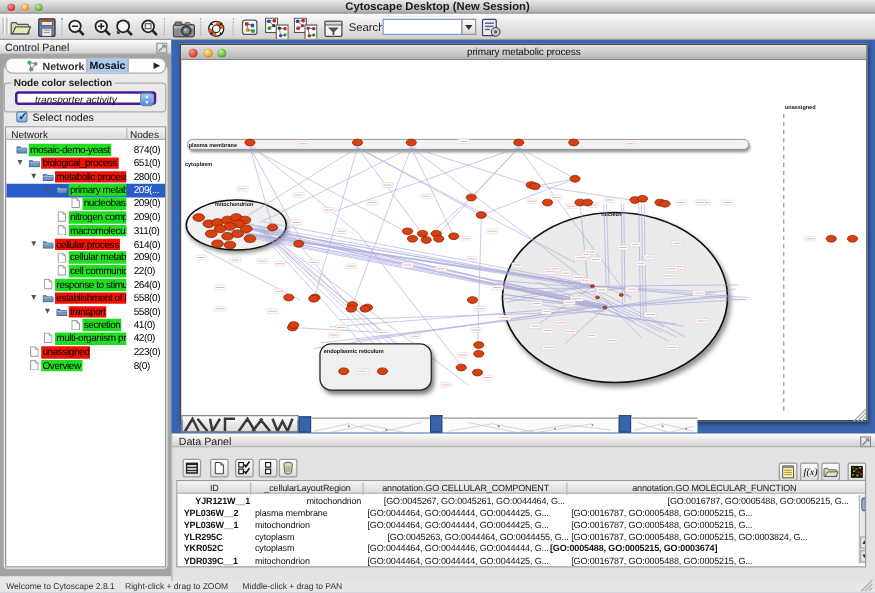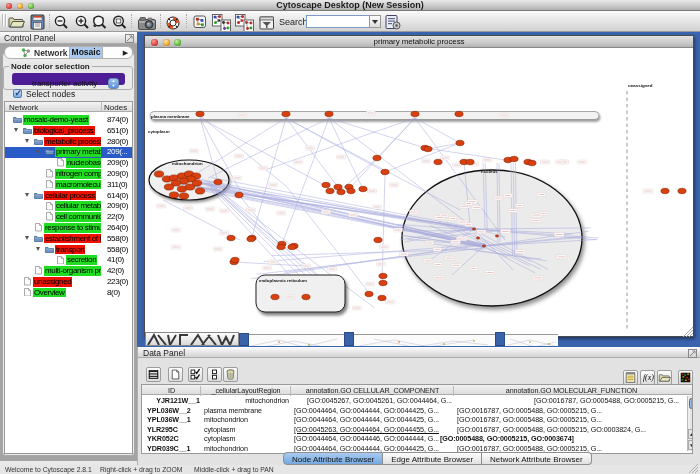--- a/index.html
+++ b/index.html
@@ -14,21 +14,21 @@
 #cphead { position:absolute; top:0; left:0; width:137px; height:12px;
   background:linear-gradient(#fdfdfd,#d2d2d2); border-bottom:1px solid #aaa; }
 #cphead span { position:absolute; left:4px; top:1px; font-size:8.5px; color:#222; }
 #cptabs { position:absolute; top:14px; left:4px; width:129px; height:13px; background:#fdfdfd;
   border:1px solid #b0b0b0; border-radius:6px; overflow:hidden;}
 #tabnet { position:absolute; left:0px; top:0; width:64px; height:12px; font-size:8.5px; font-weight:bold; color:#333; }
 #tabmosaic { position:absolute; left:64px; top:0; width:34px; height:12px; background:#a9c9ee; font-size:8.5px; font-weight:bold; color:#111; text-align:center; line-height:11px; border-left:1px solid #b0b0b0; border-right:1px solid #b0b0b0;}
 #tabarrow { position:absolute; right:0px; top:0; width:13px; height:12px; font-size:7px; color:#222; text-align:center; line-height:12px;}
 #ncs { position:absolute; top:34px; background:#eaeaea; left:3px; width:130px; height:24px; border:1px solid #adadad; border-radius:3px; }
 #ncs .lbl { position:absolute; top:-5px; left:5px; background:#e6e6e6; padding:0 2px; font-size:8px; font-weight:bold; color:#222; }
-#combo { position:absolute; top:6px; left:8px; width:113px; height:11px; background:#fff; border:6px solid #4c1d95; border-radius:3px; }
+#combo { position:absolute; top:6px; left:8px; width:113px; height:11px; background:#fff; border:2px solid #4c1d95; border-radius:3px;font-style:italic; }
 #combo .txt { position:absolute; left:14px; top:0px; font-size:8px; color:#111; line-height:10px; }
 #combo .step { position:absolute; right:0px; top:-1px; width:11px; height:11px; background:linear-gradient(#9fc4f0,#5a8edb); border-radius:3px; border:1px solid #6b8cb5; }
 #combo .step:before { content:"▲"; position:absolute; top:-1px; left:2.5px; font-size:4px; color:#fff; }
 #combo .step:after { content:"▼"; position:absolute; top:4px; left:2.5px; font-size:4px; color:#fff; }
 #chk { position:absolute; top:57px; left:13px; width:9px; height:9px; background:linear-gradient(#cfe2f7,#7aa8e0); border:1px solid #5580b5; border-radius:2px; }
 #chk:before { content:"✓"; position:absolute; top:-2px; left:0.5px; font-size:9px; font-weight:bold; color:#1a3f77; }
 #chklbl { position:absolute; top:57px; left:26px; font-size:8.5px; color:#111; }
 #tree { position:absolute; top:69px; left:4px; width:129px; height:353px; background:#fff; border:1px solid #999; overflow:hidden;}
 #treehead { position:absolute; top:0; left:0; width:128px; height:10px; background:linear-gradient(#f4f4f4,#dcdcdc); border-bottom:1px solid #aaa; }
 #treehead .c1 { position:absolute; left:4px; top:0.5px; font-size:8px; color:#222; }
@@ -846,46 +846,41 @@
         </div>
         <div class="drow" style="top:29.2px;">
         <div style="left:5px;width:53px;font-weight:bold;">YPL036W__1</div>
         <div style="left:62px;width:85px;">mitochondrion</div>
         <div style="left:152px;width:158px;">[GO:0044464, GO:0044444, GO:0044425, G...</div>
         <div style="left:315px;width:222px;">[GO:0016787, GO:0005488, GO:0005215, G...</div>
         </div>
         <div class="drow" style="top:38.8px;">
         <div style="left:5px;width:53px;font-weight:bold;">YLR295C</div>
         <div style="left:62px;width:85px;">cytoplasm</div>
-        <div style="left:152px;width:158px;text-decoration:underline;">[GO:0045263, GO:0044464, GO:0044455, G...</div>
+        <div style="left:168px;width:158px;">[GO:0045263, GO:0044464, GO:0044455, G...</div>
         <div style="left:315px;width:222px;">[GO:0016787, GO:0005488, GO:0005215, GO:0003824, G...</div>
         </div>
         <div class="drow" style="top:48.4px;">
         <div style="left:5px;width:53px;font-weight:bold;">YKR052C</div>
         <div style="left:62px;width:85px;">cytoplasm</div>
         <div style="left:152px;width:158px;">[GO:0044464, GO:0044446, GO:0044444, G...</div>
         <div style="left:298px;width:222px;font-weight:bold;">[GO:0005488, GO:0005215, GO:0003674]</div>
         </div>
         <div class="drow" style="top:58.0px;">
         <div style="left:5px;width:53px;font-weight:bold;">YDR039C__1</div>
         <div style="left:62px;width:85px;">mitochondrion</div>
         <div style="left:152px;width:158px;">[GO:0044464, GO:0044444, GO:0044425, G...</div>
         <div style="left:315px;width:222px;">[GO:0016787, GO:0005488, GO:0005215, G...</div>
         </div>
 
   <div class="abs" style="left:545px;top:11px;width:7px;height:55px;background:linear-gradient(90deg,#eee,#ddd);border-left:1px solid #bbb;">
     <div class="abs" style="left:0.5px;top:2px;width:5.5px;height:11px;background:linear-gradient(90deg,#9fc2ee,#4f87d8);border-radius:3px;border:0.5px solid #666;"></div>
     <div class="abs" style="left:0;top:33px;width:7px;height:10px;background:#e4e4e4;border:1px solid #aaa;font-size:5px;text-align:center;line-height:9px;color:#333;">▲</div>
     <div class="abs" style="left:0;top:44px;width:7px;height:10px;background:#e4e4e4;border:1px solid #aaa;font-size:5px;text-align:center;line-height:9px;color:#333;">▼</div>
   </div>
-  </div>
-  <div id="dtabs">
-    <div class="dtab first sel">Node Attribute Browser</div>
-        <div class="dtab">Edge Attribute Browser</div>
-        <div class="dtab last">Network Attribute Browser</div>
   </div>
 </div>
 <div id="status">
   <span style="left:5px;">Welcome to Cytoscape 2.8.1</span>
   <span style="left:100px;">Right-click + drag to ZOOM</span>
   <span style="left:194px;">Middle-click + drag to PAN</span>
   <svg class="abs" style="right:1px;top:-3px" width="12" height="12">
         <g stroke="#b0b0b0" stroke-width="1">
           <line x1="2" y1="11" x2="11" y2="2"></line>
           <line x1="5" y1="11" x2="11" y2="5"></line>

